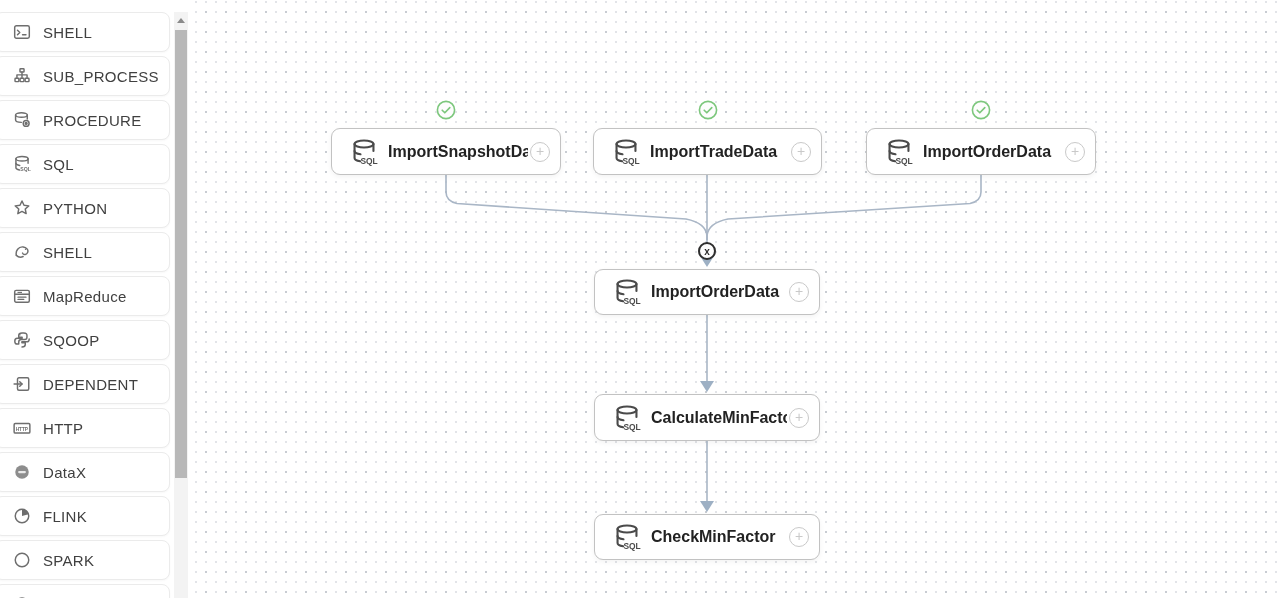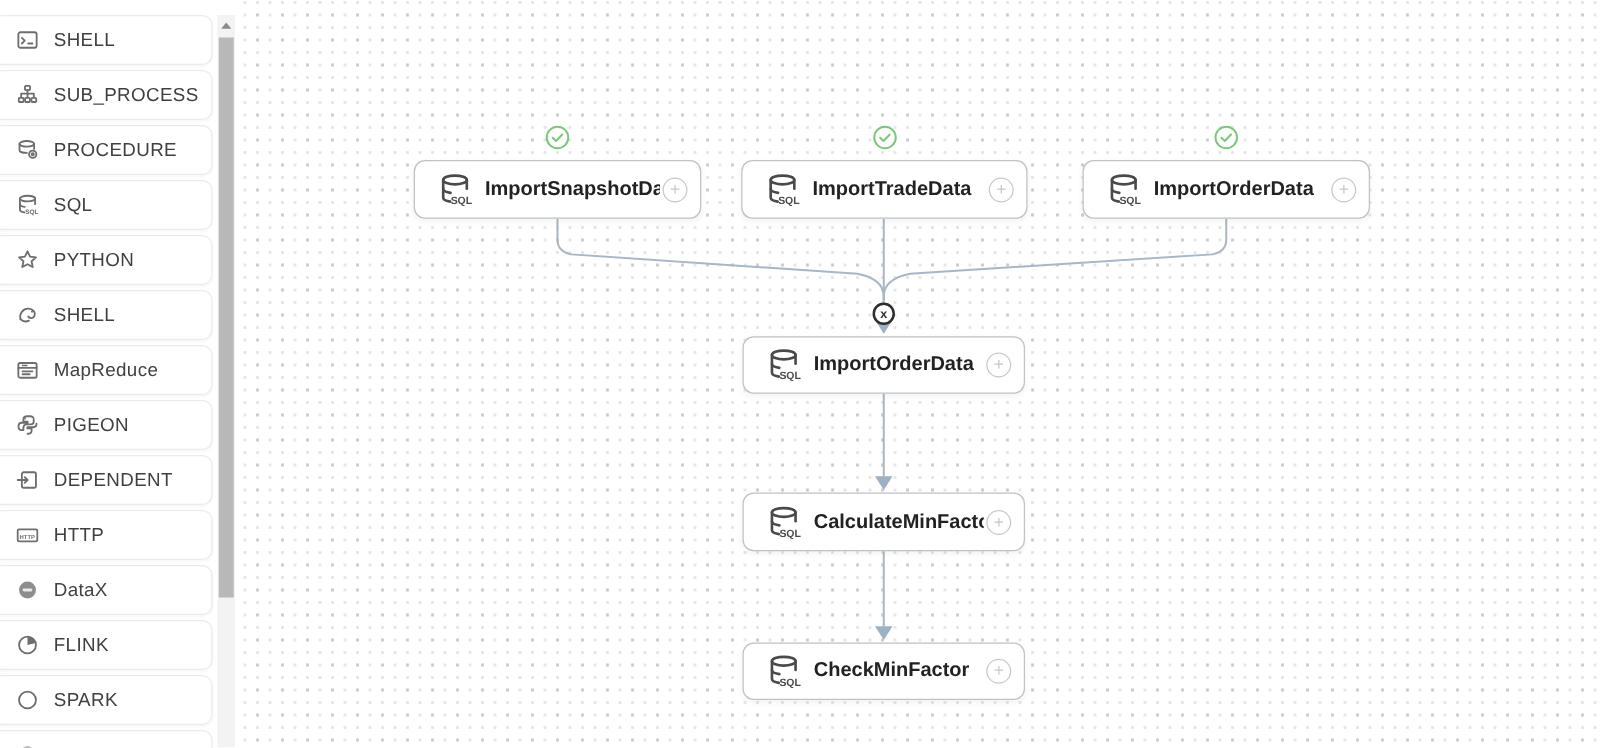--- a/index.html
+++ b/index.html
@@ -131,21 +131,21 @@
           <span class="t-label">MapReduce</span>
         </div>
         <div class="task-item">
           <span class="t-icon">
             <svg width="18" height="18" viewBox="0 0 16 16">
               <path d="M8 1.8c-2.4 0-2.9 1-2.9 2.2v1.6h3v.8H3.8c-1.2 0-2.2.7-2.2 2.6s1 2.6 2.2 2.6h1.3V9.8c0-1.3 1.1-2.3 2.4-2.3h2.9c1.1 0 2-.9 2-2V4c0-1.2-.5-2.2-2.9-2.2z" fill="none" stroke="#6e6e6e" stroke-width="1.3" stroke-linecap="round" stroke-linejoin="round"></path>
               <path d="M8 14.2c2.4 0 2.9-1 2.9-2.2v-1.6h-3v-.8h4.3c1.2 0 2.2-.7 2.2-2.6" fill="none" stroke="#6e6e6e" stroke-width="1.3" stroke-linecap="round" stroke-linejoin="round"></path>
               <circle cx="6.3" cy="3.4" r="0.6" fill="#6e6e6e" stroke="none"></circle>
             </svg>
           </span>
-          <span class="t-label">PIGEON</span>
+          <span class="t-label">SQOOP</span>
         </div>
         <div class="task-item">
           <span class="t-icon">
             <svg width="18" height="18" viewBox="0 0 16 16">
               <rect x="4" y="2.5" width="10" height="11" rx="1.3" fill="none" stroke="#6e6e6e" stroke-width="1.3" stroke-linecap="round" stroke-linejoin="round"></rect>
               <path d="M1 8h7" fill="none" stroke="#6e6e6e" stroke-width="1.3" stroke-linecap="round" stroke-linejoin="round"></path>
               <path d="M6 6l2 2-2 2" fill="none" stroke="#6e6e6e" stroke-width="1.3" stroke-linecap="round" stroke-linejoin="round"></path>
             </svg>
           </span>
           <span class="t-label">DEPENDENT</span>

